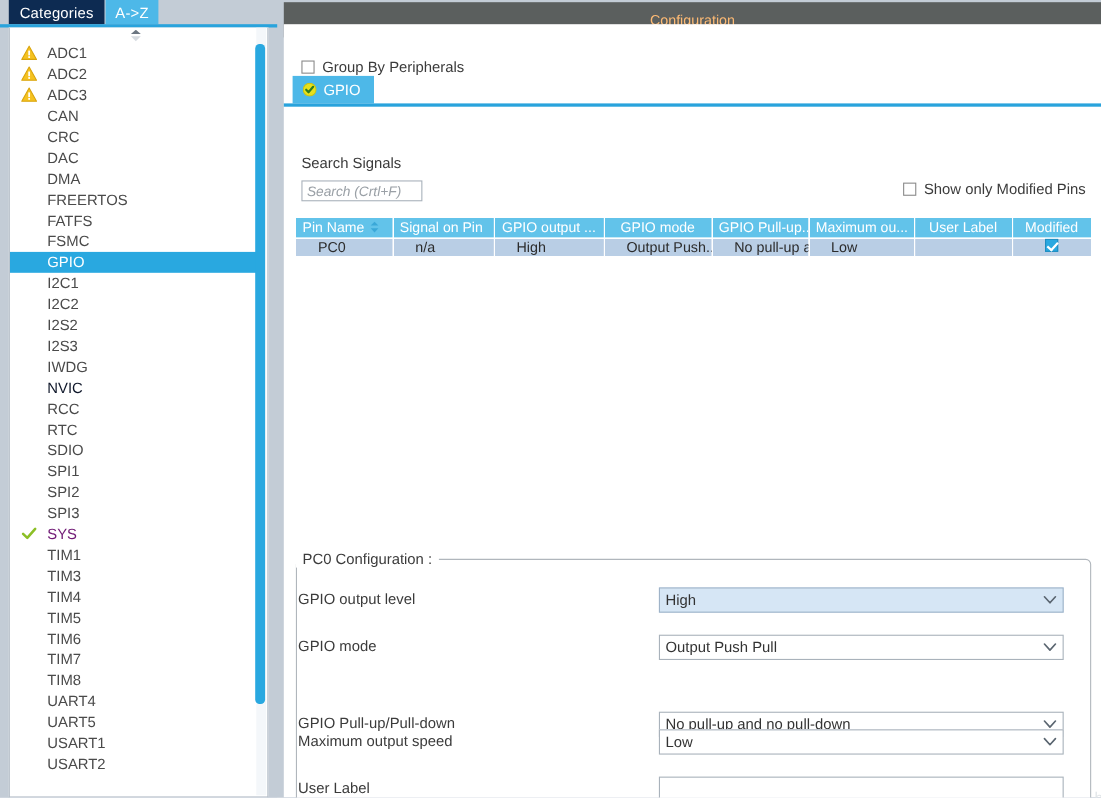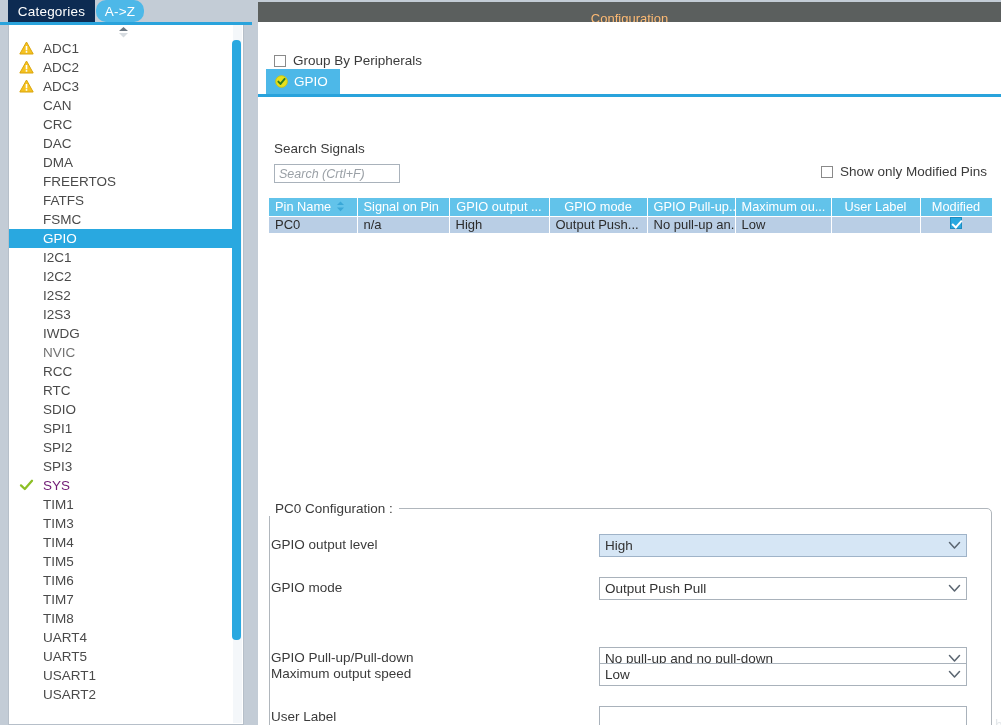--- a/index.html
+++ b/index.html
@@ -22,21 +22,21 @@
     position: absolute; left: 0; top: 0; width: 252px; height: 22px;
     background: #c3ccd6;
   }
   .ltab {
     position: absolute; top: 0; height: 22px;
     display: flex; align-items: center; justify-content: center;
     color: #ffffff; font-size: 13.5px; letter-spacing: .2px;
     box-sizing: border-box;
   }
   #tab-categories { left: 8px; width: 87px; background: #0d2b52; }
-  #tab-az { left: 96px; width: 48px; background: #4db8e8; border-radius: 10px; }
+  #tab-az { left: 96px; width: 48px; background: #4db8e8; }
   #tab-underline {
     position: absolute; left: 0; top: 22px; width: 252px; height: 3px;
     background: #29a3dc;
   }
 
   #list-frame {
     position: absolute; left: 8px; top: 25px; width: 236px; height: 700px;
     background: #ffffff;
     border: 1px solid #b6bfc9; border-top: none;
     box-sizing: border-box;
@@ -49,21 +49,21 @@
 
   #list {
     position: absolute; left: 0; top: 14px; width: 228px;
   }
   .li {
     position: relative; height: 19px; line-height: 19px;
     padding-left: 34px; font-size: 13.5px; color: #4a4a4a;
     white-space: nowrap; box-sizing: border-box;
   }
   .li.sel { background: #29a8e0; color: #ffffff; width: 228px; }
-  .li.nvic { color: #737373; }
+  .li.nvic { color: #0f172a; }
   .li.sys  { color: #701a75; }
   .li .badge { position: absolute; left: 10px; top: 2px; width: 15px; height: 15px; }
 
   #left-scrollbar-track {
     position: absolute; right: 1px; top: 0; width: 9px; height: 698px;
     background: #f4f7fa;
   }
   #left-scrollbar-thumb {
     position: absolute; right: 1px; top: 15px; width: 9px; height: 600px;
     background: #29a8e0; border-radius: 4px;
@@ -110,21 +110,21 @@
     display: flex; align-items: center; gap: 6px; padding-left: 9px;
     box-sizing: border-box; font-size: 13.5px;
   }
   #gpio-tabstrip .strip-line {
     position: absolute; left: 0; top: 25px; width: 743px; height: 3px;
     background: #29a3dc;
   }
 
   #search-label { position: absolute; left: 16px; top: 119px; font-size: 13.5px; }
   #search-input {
-    position: absolute; left: 16px; top: 142px; width: 126px; height: 19px;
+    position: absolute; left: 16px; top: 142px; width: 110px; height: 19px;
     border: 1px solid #a9b2bb; background: #ffffff;
     font-family: "Liberation Sans", sans-serif; font-size: 12.5px;
     font-style: italic; color: #999999; padding: 0 4px; box-sizing: border-box;
   }
   #search-input::placeholder { color:#9aa0a6; font-style: italic; opacity:1; }
 
   #show-modified-row {
     position: absolute; right: 14px; top: 142px;
     display: flex; align-items: center; gap: 7px;
   }
@@ -137,21 +137,21 @@
   #pin-table th {
     background: #62c3ea; color: #ffffff; font-weight: normal;
     font-size: 12.8px; height: 18px; padding: 0 6px;
     border-right: 1px solid #ffffff; border-bottom: 1px solid #ffffff;
     text-align: center; overflow: hidden; white-space: nowrap;
     box-sizing: border-box;
   }
   #pin-table th.lefted { text-align: left; }
   #pin-table td {
     background: #b9cee5; color: #2c2c2c; font-size: 13px;
-    height: 17px; padding: 0 6px; white-space: nowrap; overflow: hidden;
+    height: 17px; padding: 0 20px; white-space: nowrap; overflow: hidden;
     border-right: 1px solid #ffffff; box-sizing: border-box;
   }
   #pin-table td.center { text-align: center; }
   .sortarrow { display:inline-block; vertical-align:middle; margin-left:5px; }
 
   #table-empty {
     position: absolute; left: 11px; top: 211px; width: 723px; height: 262px;
     background: #ffffff;
   }
 

